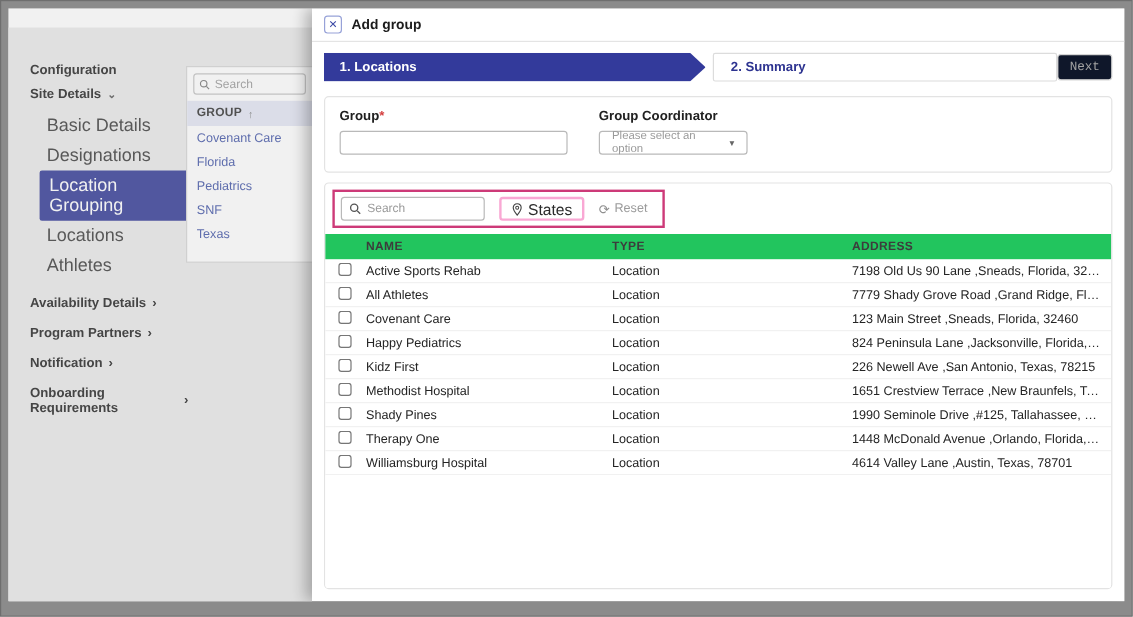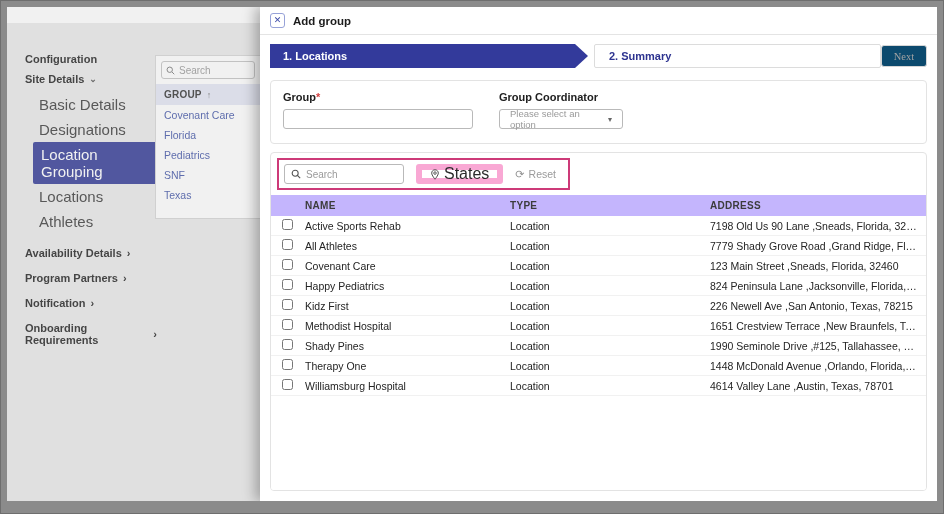--- a/index.html
+++ b/index.html
@@ -93,24 +93,24 @@
     font-size: 11px; font-weight: bold;
   }
   .step2 {
     flex: 1; height: 24px; margin-left: 6px;
     border: 1px solid #dcdcdc; border-radius: 2px; background: #fff;
     display: flex; align-items: center; padding-left: 14px;
     color: #2d3390; font-size: 11px; font-weight: bold;
   }
   .next-btn {
     width: 46px; height: 22px;
-    background: #0c4a6e; border: 1px solid #d6d6d6; border-radius: 3px;
+    background: #0f172a; border: 1px solid #d6d6d6; border-radius: 3px;
     color: #a3a3a3; font-size: 10.5px;
     display: flex; align-items: center; justify-content: center;
-    font-family: Liberation Serif, serif;
+    font-family: Liberation Mono, monospace;
   }
 
   .form-card {
     margin: 10px 10px 8px; flex: 0 0 auto;
     border: 1px solid #e3e3e3; border-radius: 4px;
     padding: 10px 12px 14px;
     display: flex; gap: 26px;
   }
   .field-label { font-size: 11px; font-weight: bold; color: #202020; margin-bottom: 6px; display: block; }
   .req { color: #d43f3f; }
@@ -139,34 +139,34 @@
   .tb-search {
     width: 120px; height: 20px; border: 1px solid #b9b9b9; border-radius: 3px;
     display: flex; align-items: center; gap: 5px; padding: 0 6px; background: #fff;
   }
   .tb-search input {
     border: none; outline: none; width: 100%; font-size: 10px; color: #444;
     font-family: "Liberation Sans", sans-serif;
   }
   .tb-search input::placeholder { color: #9a9a9a; }
   .states-btn {
-    height: 20px; border: 6px solid #f9a8d4; border-radius: 3px; background: #fff;
+    height: 20px; border: 2px solid #f9a8d4; border-radius: 3px; background: #fff;
     display: flex; align-items: center; gap: 4px; padding: 0 8px;
-    font-size: 16px; color: #2b2b2b; cursor: pointer;
+    font-size: 13px; color: #2b2b2b; cursor: pointer;
     font-family: "Liberation Sans", sans-serif;
   }
   .reset-link { display: flex; align-items: center; gap: 4px; color: #9b9b9b; font-size: 10.5px; cursor: pointer; }
   .reset-link .refresh { font-size: 11px; color: #8f8f8f; }
 
   .tbl-header, .trow {
     display: grid; grid-template-columns: 34px 205px 200px 1fr;
     align-items: center;
   }
   .tbl-header {
-    background: #c4b5fd; height: 21px; flex: 0 0 21px;
+    background: #22c55e; height: 21px; flex: 0 0 21px;
     font-size: 10px; font-weight: bold; color: #3c3c3c; letter-spacing: 0.3px;
   }
   .trow { height: 20px; flex: 0 0 20px; border-bottom: 1px solid #f1f1f1; font-size: 10.5px; color: #242424; }
   .trow input[type="checkbox"] { width: 11px; height: 11px; margin-left: 11px; }
   .cell-addr, .cell-name { white-space: nowrap; overflow: hidden; text-overflow: ellipsis; padding-right: 8px; }
   .tbl-filler { flex: 1; background: #fff; }
 
   .icon-svg { display: inline-flex; align-items: center; }
 </style>
 </head>

